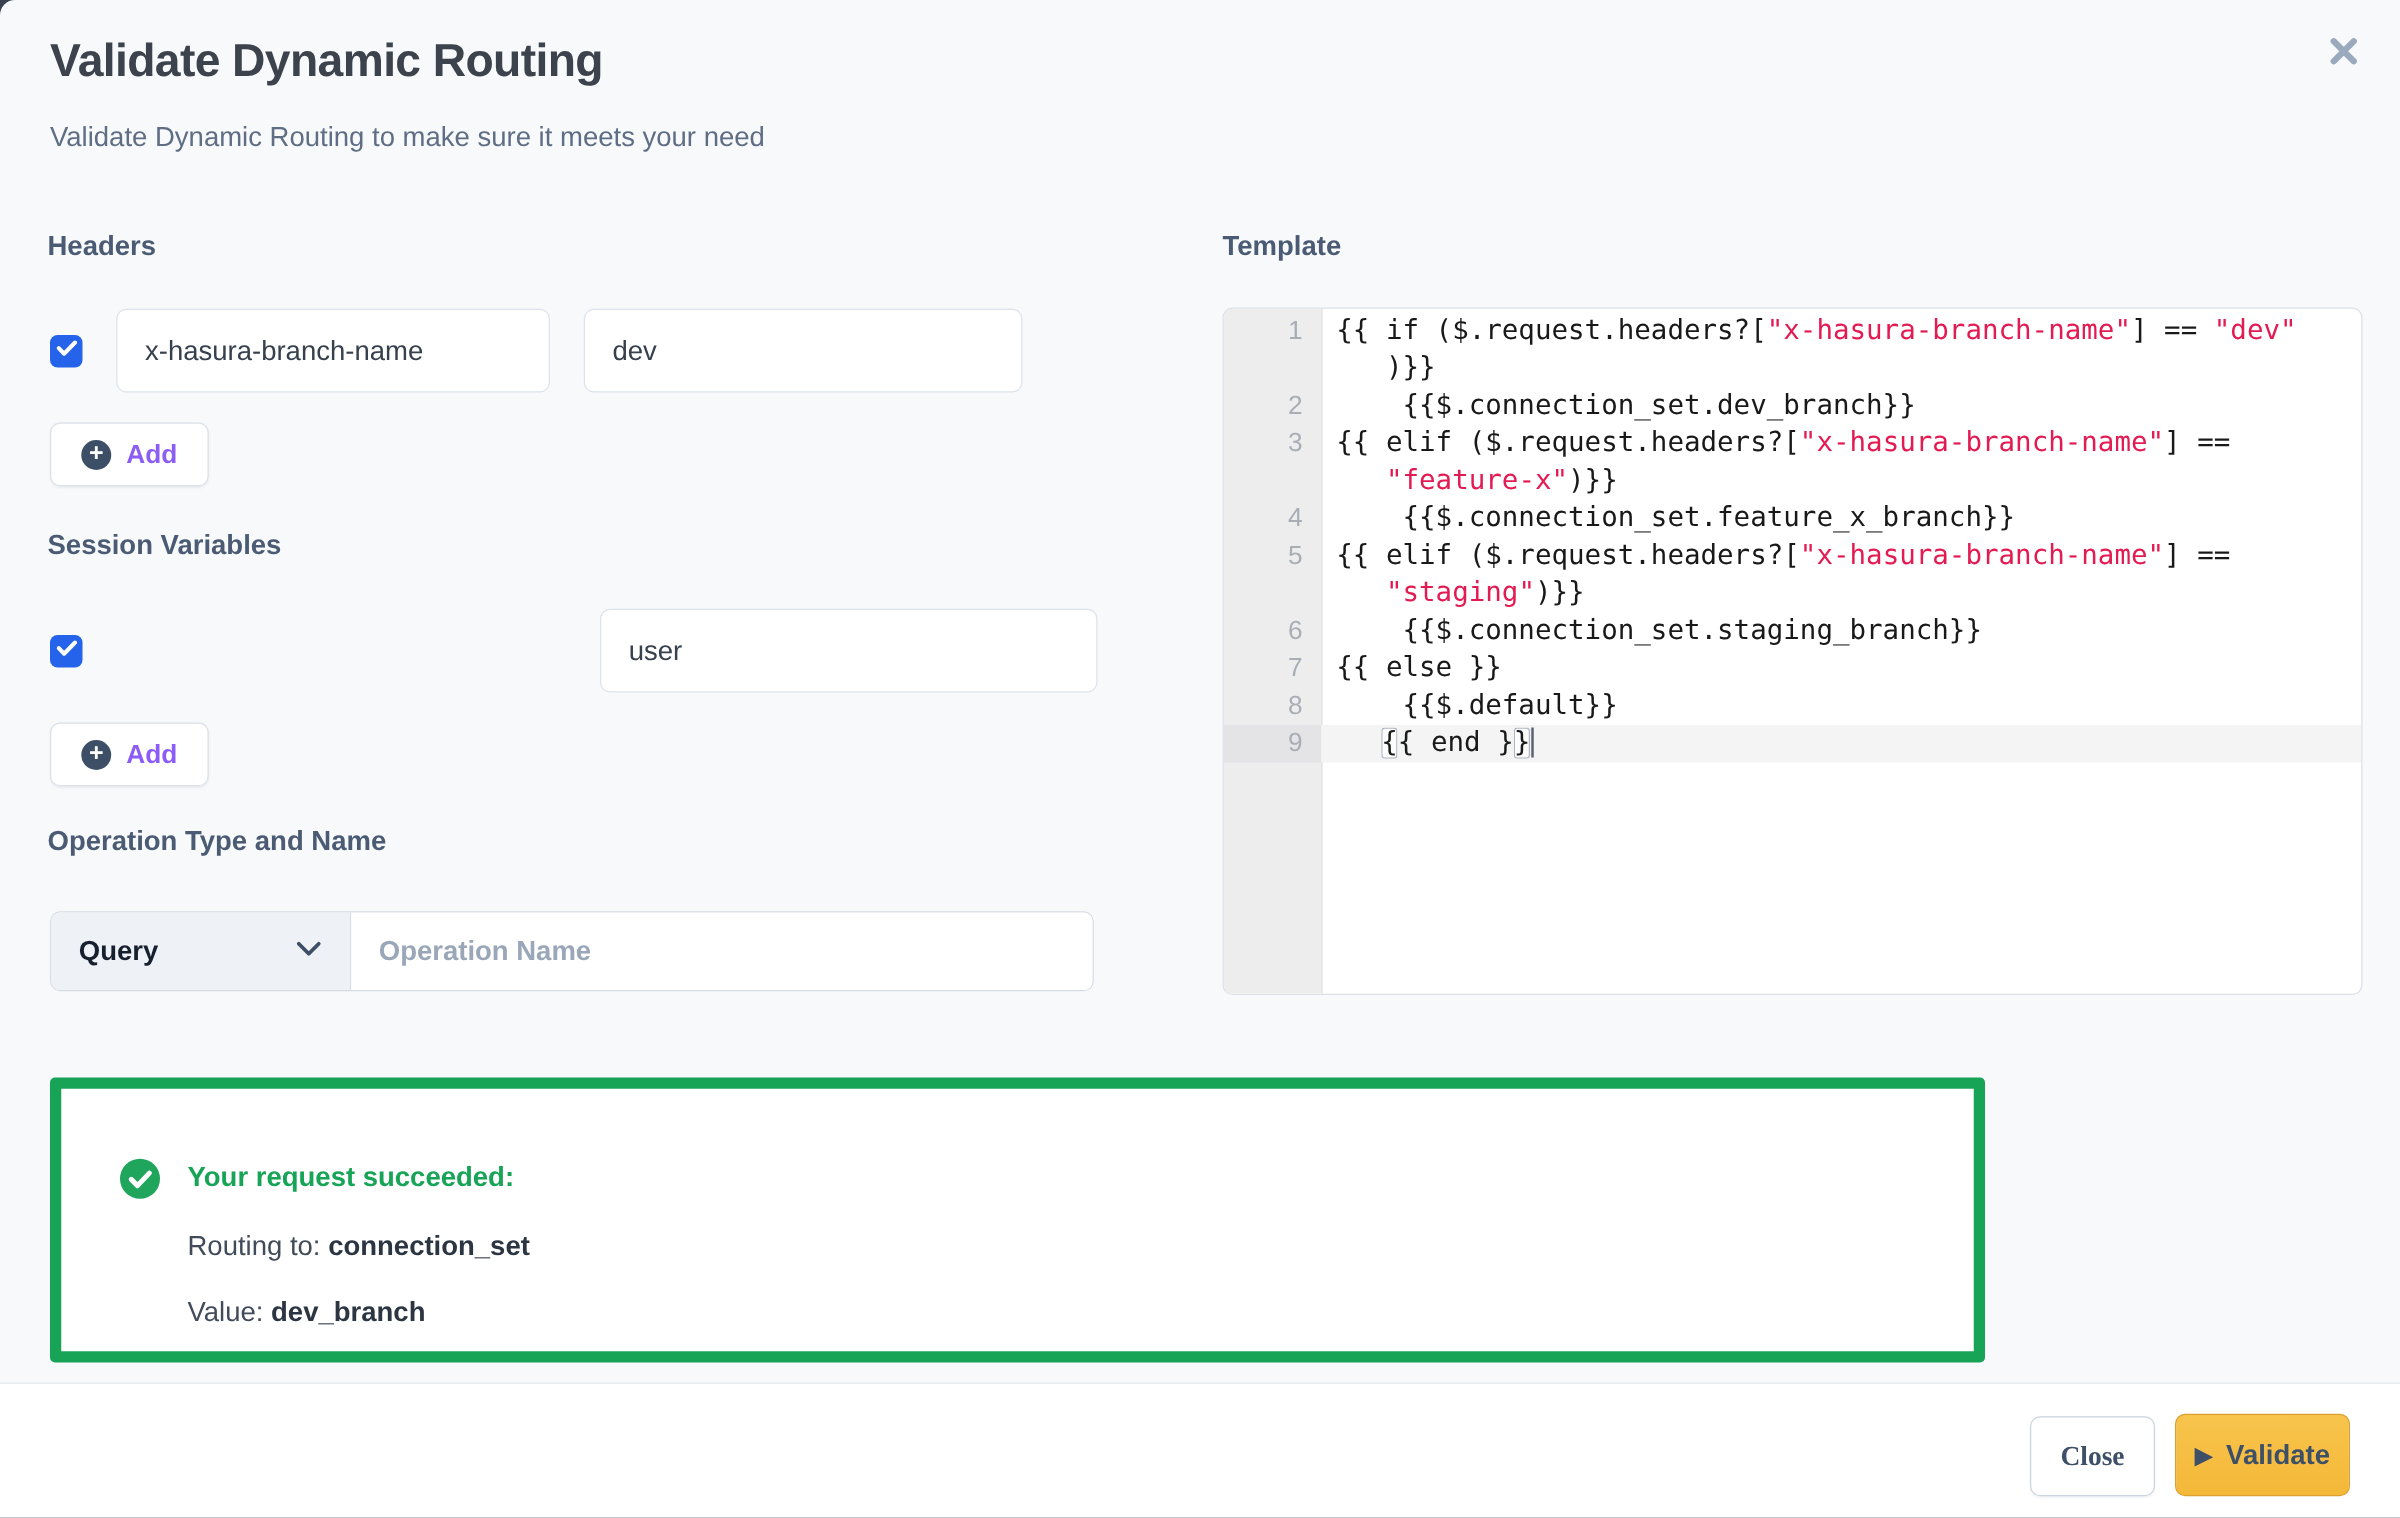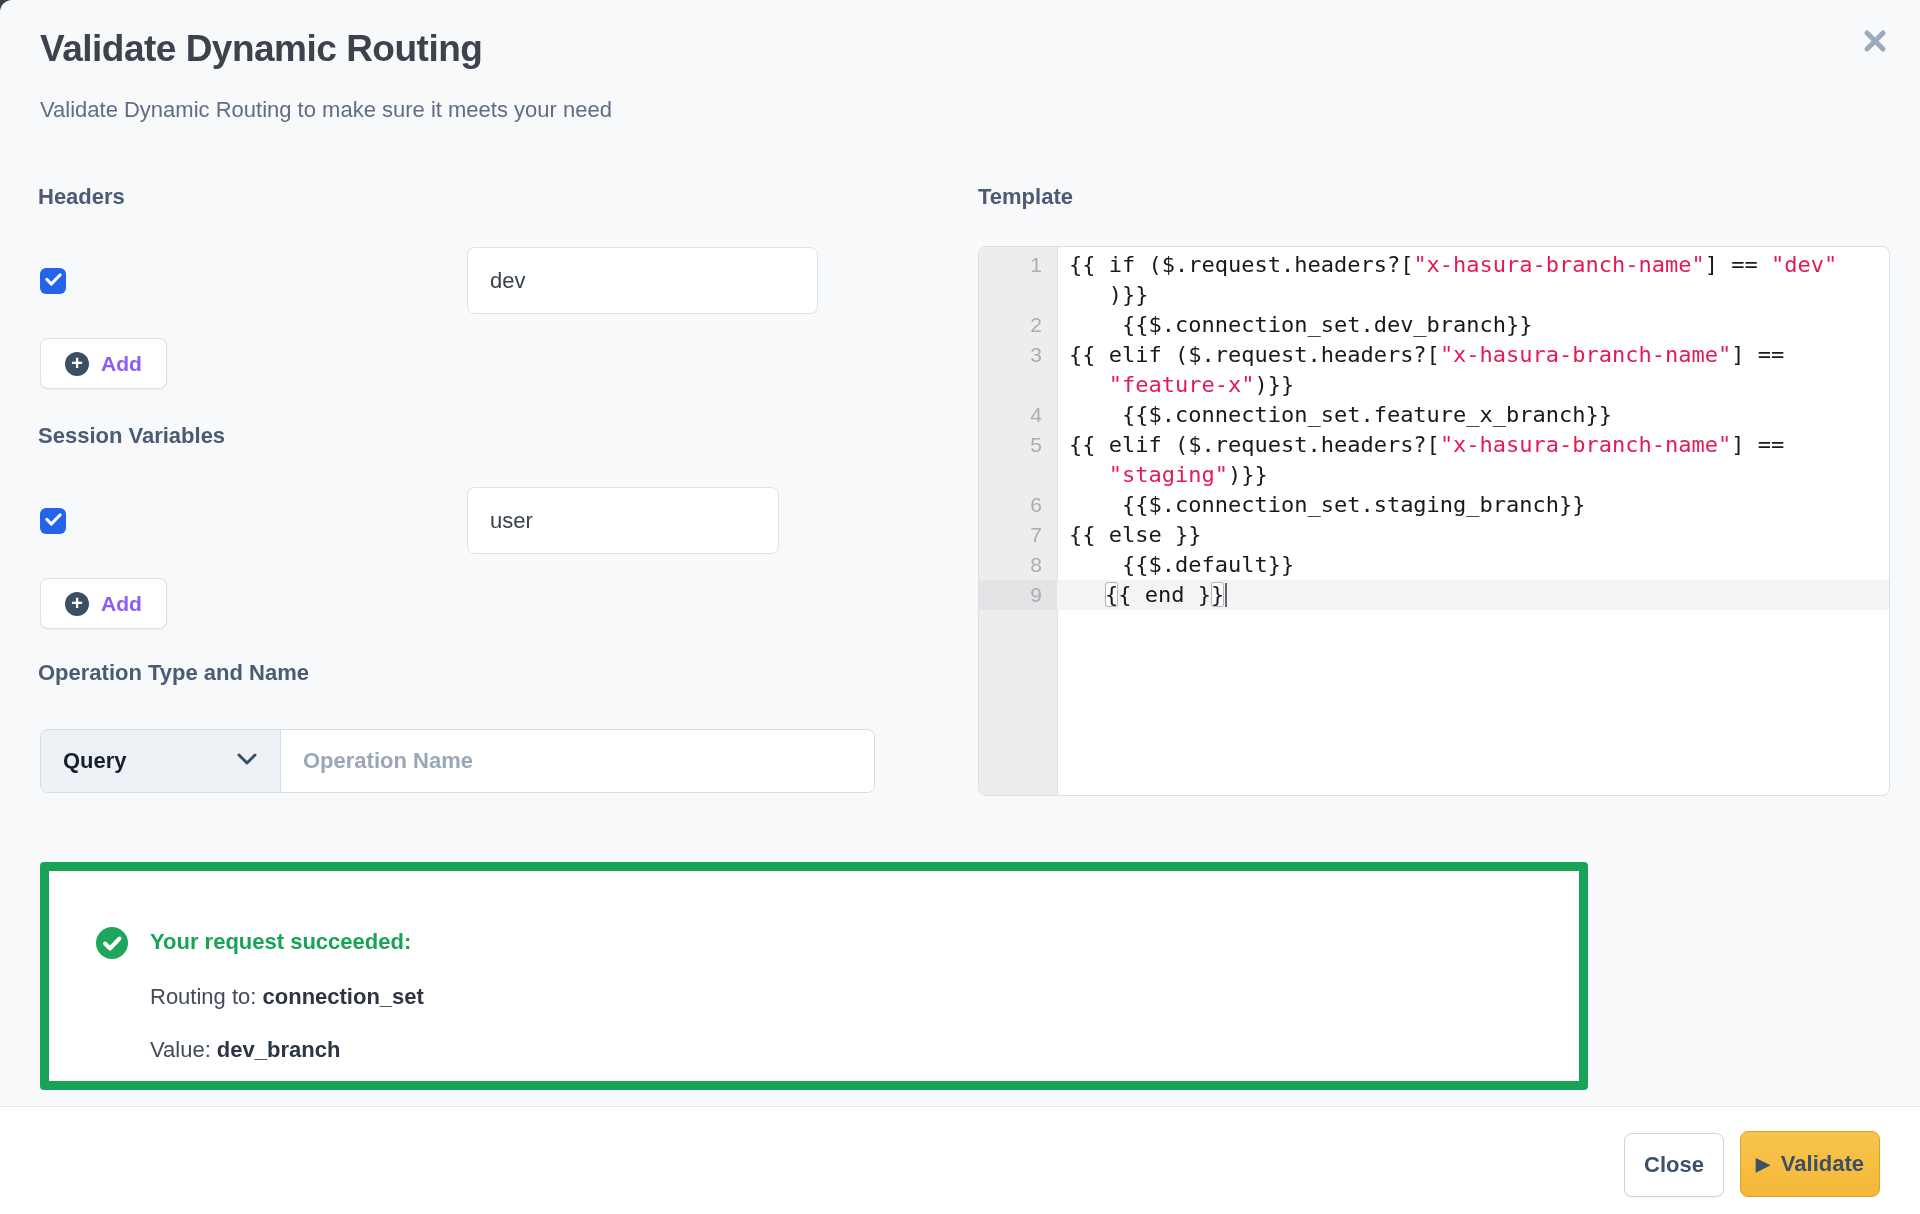--- a/index.html
+++ b/index.html
@@ -49,21 +49,21 @@
   
   .success{left:40px;top:862px;width:1548px;height:228px;box-sizing:border-box;border:9px solid #18a457;border-radius:4px;background:#fff;}
   .succ-icon{left:46px;top:55px;}
   .succ-heading{left:101px;top:58px;font-size:22px;font-weight:700;color:#18a457;}
   .succ-line{left:101px;font-size:22px;color:#414b59;}
   .succ-line b{color:#2c3542;}
 
   
   .footer-bar{left:0;top:1106px;width:1920px;height:108px;background:#fff;border-top:1px solid #e3e8ee;box-sizing:border-box;}
   .close-btn{left:1624px;top:1133px;width:98px;height:62px;background:#fff;border:1px solid #ccd4df;border-radius:8px;
-    display:flex;align-items:center;justify-content:center;font-size:22px;font-weight:700;color:#3e4f68;box-shadow:0 1px 2px rgba(23,32,50,.06);cursor:pointer;}
+    display:flex;align-items:center;justify-content:center;font-size:22px;font-weight:700;color:#3e4f68;box-shadow:0 1px 2px rgba(23,32,50,.06);cursor:pointer;font-family:Liberation Serif, serif;}
   .validate-btn{left:1740px;top:1131px;width:138px;height:64px;background:linear-gradient(#f8c44c,#f4b838);border:1px solid #dba02f;border-radius:8px;
     display:flex;align-items:center;justify-content:center;gap:11px;font-size:22px;font-weight:700;color:#3e4f68;cursor:pointer;}
   .play-glyph{font-size:18px;color:#3e4f68;line-height:1;}
 </style>
 </head>
 <body>
 
 <div class="modal">
 
   <div class="abs close-x">
@@ -76,35 +76,36 @@
   <div class="abs subtitle">Validate Dynamic Routing to make sure it meets your need</div>
 
   <div class="abs sec-label" style="left:38px;top:184px;">Headers</div>
   <div class="abs checkbox checked" style="left:40px;top:268px;">
     <span>
       <svg width="17" height="13" viewBox="0 0 17 13">
           <path d="M2 6.5 L6.3 11 L15 2" stroke="#fff" stroke-width="3.2" fill="none" stroke-linecap="round" stroke-linejoin="round"></path>
         </svg>
     </span>
   </div>
+  <input class="abs txt-input" style="left: 93px; top: 247px; width: 347px;" value="x-hasura-branch-name">
   <input class="abs txt-input" style="left: 467px; top: 247px; width: 351px;" value="dev">
   <div class="abs add-btn" style="left:40px;top:338px;">
     <span class="plus-circle">+</span>
     <span class="add-label">Add</span>
   </div>
 
   <div class="abs sec-label" style="left:38px;top:423px;">Session Variables</div>
   <div class="abs checkbox checked" style="left:40px;top:508px;">
     <span>
       <svg width="17" height="13" viewBox="0 0 17 13">
           <path d="M2 6.5 L6.3 11 L15 2" stroke="#fff" stroke-width="3.2" fill="none" stroke-linecap="round" stroke-linejoin="round"></path>
         </svg>
     </span>
   </div>
-  <input class="abs txt-input" style="left: 467px; top: 487px; width: 312px;" value="user">
+  <input class="abs txt-input" style="left: 480px; top: 487px; width: 398px;" value="user">
   <div class="abs add-btn" style="left:40px;top:578px;">
     <span class="plus-circle">+</span>
     <span class="add-label">Add</span>
   </div>
 
   <div class="abs sec-label" style="left:38px;top:660px;">Operation Type and Name</div>
   <div class="abs op-ctl">
     <div class="op-select">
       <span class="op-select-label">Query</span>
       <span>

